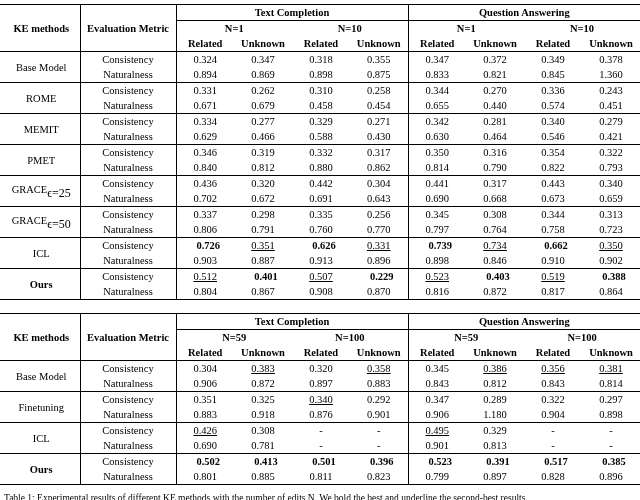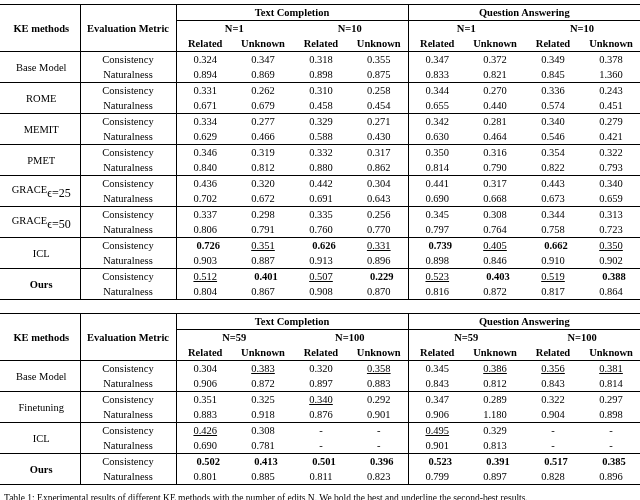--- a/index.html
+++ b/index.html
@@ -215,21 +215,21 @@
             <td>0.723</td>
           </tr>
           <tr class="block-start">
             <td class="method" rowspan="2">ICL</td>
             <td class="metric vline">Consistency</td>
             <td class="vline b">0.726</td>
             <td class="u">0.351</td>
             <td class="b">0.626</td>
             <td class="u">0.331</td>
             <td class="vline b">0.739</td>
-            <td class="u">0.405</td>
+            <td class="u">0.734</td>
             <td class="b">0.662</td>
             <td class="u">0.350</td>
           </tr>
           <tr>
             <td class="metric vline">Naturalness</td>
             <td class="vline ">0.903</td>
             <td>0.887</td>
             <td>0.913</td>
             <td>0.896</td>
             <td class="vline ">0.898</td>

